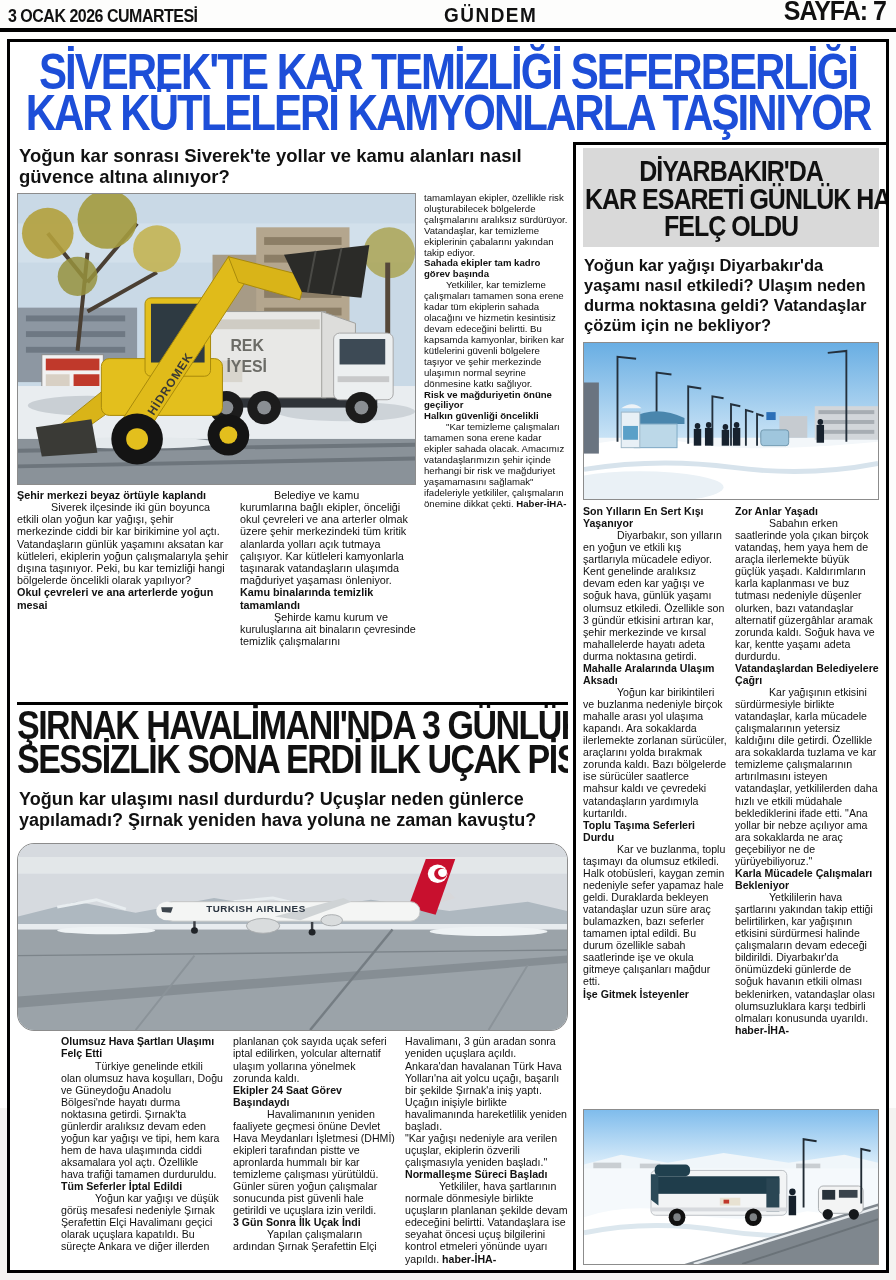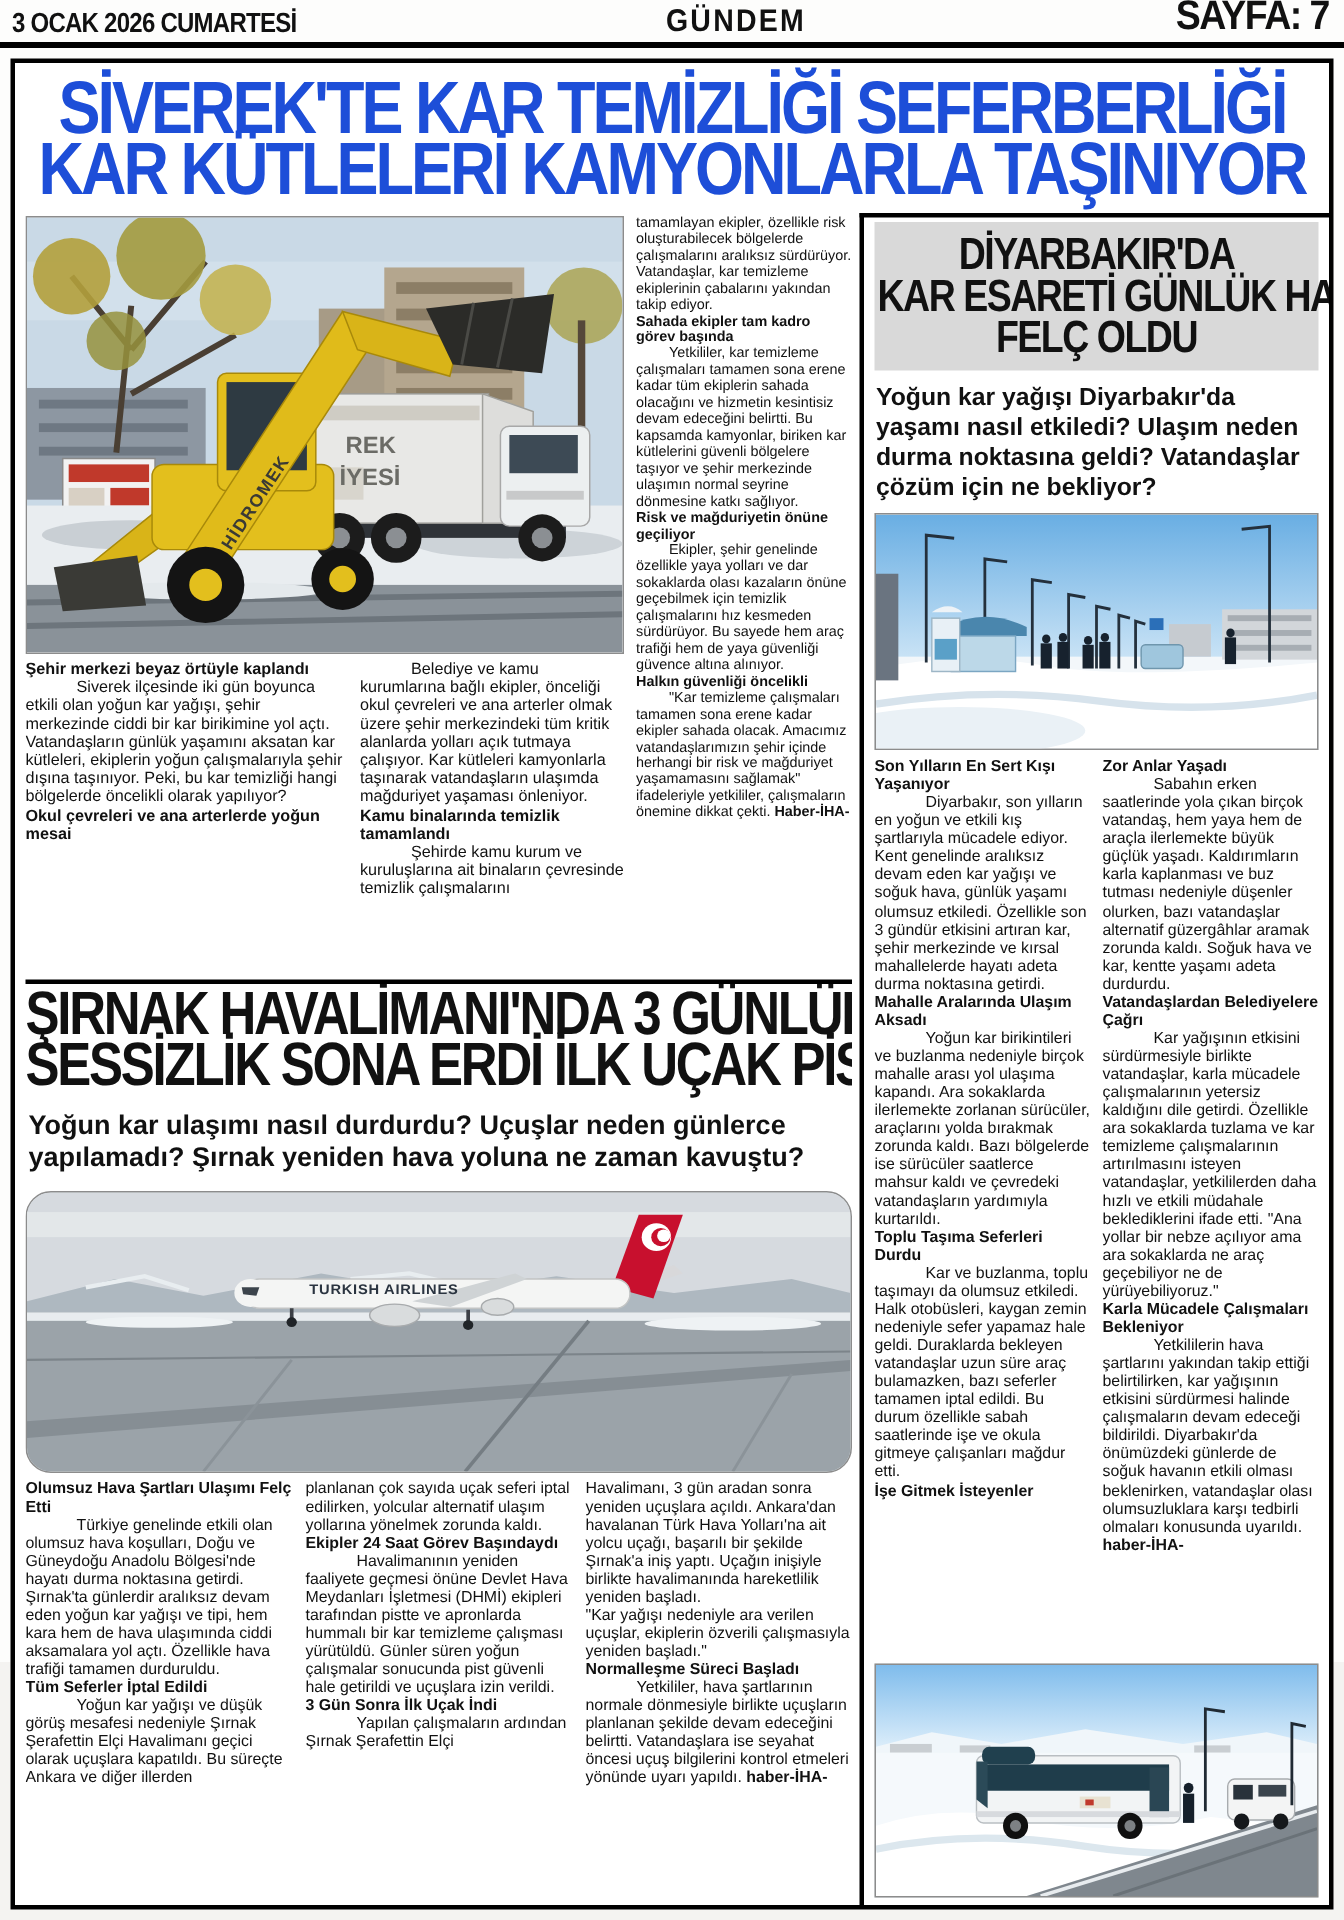--- a/index.html
+++ b/index.html
@@ -47,21 +47,21 @@
   .s-col1 { grid-column:1; grid-row:2; padding-top:4px; overflow:hidden; }
   .s-col2 { grid-column:2; grid-row:2; padding-top:4px; overflow:hidden; }
   .s-col1, .s-col2 { font-size:10.8px; line-height:1.13; }
 
   .sirnak { border-top:3px solid #000; margin-top:5px; padding-top:3px; flex:1; display:flex; flex-direction:column; overflow:hidden; }
   .headline-sirnak { text-align:center; font-weight:bold; line-height:1.0; letter-spacing:-1.5px; height:78px; }
   .headline-sirnak .hl { display:inline-block; font-size:34px; transform:scaleY(1.2); transform-origin:center; white-space:nowrap; }
   .lede2 { font-size:18px; font-weight:bold; line-height:1.18; padding:3px 2px 5px; }
   .photo3 { height:188px; margin:7px 0 4px;border-radius:17px; }
   .sirnak-cols { display:grid; grid-template-columns:1fr 1fr 1fr; gap:9px; flex:1; overflow:hidden;
-                 font-size:10.6px; line-height:1.14; padding-bottom:3px; }
+                 font-size:10.6px; line-height:1.14; padding-bottom:3px;margin-left:44px; }
 
   
   .right-col { flex:1; border-left:3px solid #000; border-top:3px solid #000; padding:3px 7px 5px;
                display:flex; flex-direction:column; overflow:hidden; }
   .dy-head { background:#d9d9d9; text-align:center; font-weight:bold; line-height:1.1; padding:9px 2px 7px; }
   .dy-head .hl { display:inline-block; font-size:25px; letter-spacing:-1px; transform:scaleY(1.2); transform-origin:center; white-space:nowrap; }
   .lede3 { font-size:16.5px; font-weight:bold; line-height:1.22; padding:8px 1px 7px; }
   .photo2 { height:158px; }
   .dy-cols { display:grid; grid-template-columns:1fr 1fr; gap:8px; margin-top:5px; flex:1; overflow:hidden;
              font-size:10.6px; line-height:1.14; }
@@ -91,20 +91,21 @@
 
 
     <h1 class="headline-main">
       <span class="hl">SİVEREK'TE KAR TEMİZLİĞİ SEFERBERLİĞİ</span><br>
       <span class="hl">KAR KÜTLELERİ KAMYONLARLA TAŞINIYOR</span>
     </h1>
 
     <div class="content-row">
 
       <div class="left-col">
+        <p class="lede1">Yoğun kar sonrası Siverek'te yollar ve kamu alanları nasıl güvence altına alınıyor?</p>
 
         <div class="siverek-grid">
 
           <div class="photo-frame photo1">
             <svg viewBox="0 0 400 296" preserveAspectRatio="none">
               <rect width="400" height="204" fill="#c9d9e6"></rect>
               <rect x="0" y="30" width="400" height="40" fill="#d5e2ec" opacity="0.7"></rect>
               <g>
                 <rect x="0" y="116" width="120" height="76" fill="#8d97a2"></rect>
                 <rect x="8" y="124" width="100" height="6" fill="#6e7883"></rect>
@@ -174,21 +175,20 @@
                   <circle cx="212" cy="246" r="9" fill="#e3bf1d"></circle>
               </g>
             </svg>
           </div>
 
           <div class="s-col3 newsbody">
               <p class="para">tamamlayan ekipler, özellikle risk oluşturabilecek bölgelerde çalışmalarını aralıksız sürdürüyor. Vatandaşlar, kar temizleme ekiplerinin çabalarını yakından takip ediyor.</p>
               <p class="para bold">Sahada ekipler tam kadro görev başında</p>
               <p class="para ind">Yetkililer, kar temizleme çalışmaları tamamen sona erene kadar tüm ekiplerin sahada olacağını ve hizmetin kesintisiz devam edeceğini belirtti. Bu kapsamda kamyonlar, biriken kar kütlelerini güvenli bölgelere taşıyor ve şehir merkezinde ulaşımın normal seyrine dönmesine katkı sağlıyor.</p>
               <p class="para bold">Risk ve mağduriyetin önüne geçiliyor</p>
-              <p class="para ind">Ekipler, şehir genelinde özellikle yaya yolları ve dar sokaklarda olası kazaların önüne geçebilmek için temizlik çalışmalarını hız kesmeden sürdürüyor. Bu sayede hem araç trafiği hem de yaya güvenliği güvence altına alınıyor.</p>
               <p class="para bold">Halkın güvenliği öncelikli</p>
               <p class="para ind">"Kar temizleme çalışmaları tamamen sona erene kadar ekipler sahada olacak. Amacımız vatandaşlarımızın şehir içinde herhangi bir risk ve mağduriyet yaşamamasını sağlamak" ifadeleriyle yetkililer, çalışmaların önemine dikkat çekti.<strong> Haber-İHA-</strong></p>
             </div>
           <div class="s-col1 newsbody">
               <p class="para bold">Şehir merkezi beyaz örtüyle kaplandı</p>
               <p class="para ind">Siverek ilçesinde iki gün boyunca etkili olan yoğun kar yağışı, şehir merkezinde ciddi bir kar birikimine yol açtı. Vatandaşların günlük yaşamını aksatan kar kütleleri, ekiplerin yoğun çalışmalarıyla şehir dışına taşınıyor. Peki, bu kar temizliği hangi bölgelerde öncelikli olarak yapılıyor?</p>
               <p class="para bold">Okul çevreleri ve ana arterlerde yoğun mesai</p>
             </div>
           <div class="s-col2 newsbody">
               <p class="para ind">Belediye ve kamu kurumlarına bağlı ekipler, önceliği okul çevreleri ve ana arterler olmak üzere şehir merkezindeki tüm kritik alanlarda yolları açık tutmaya çalışıyor. Kar kütleleri kamyonlarla taşınarak vatandaşların ulaşımda mağduriyet yaşaması önleniyor.</p>

